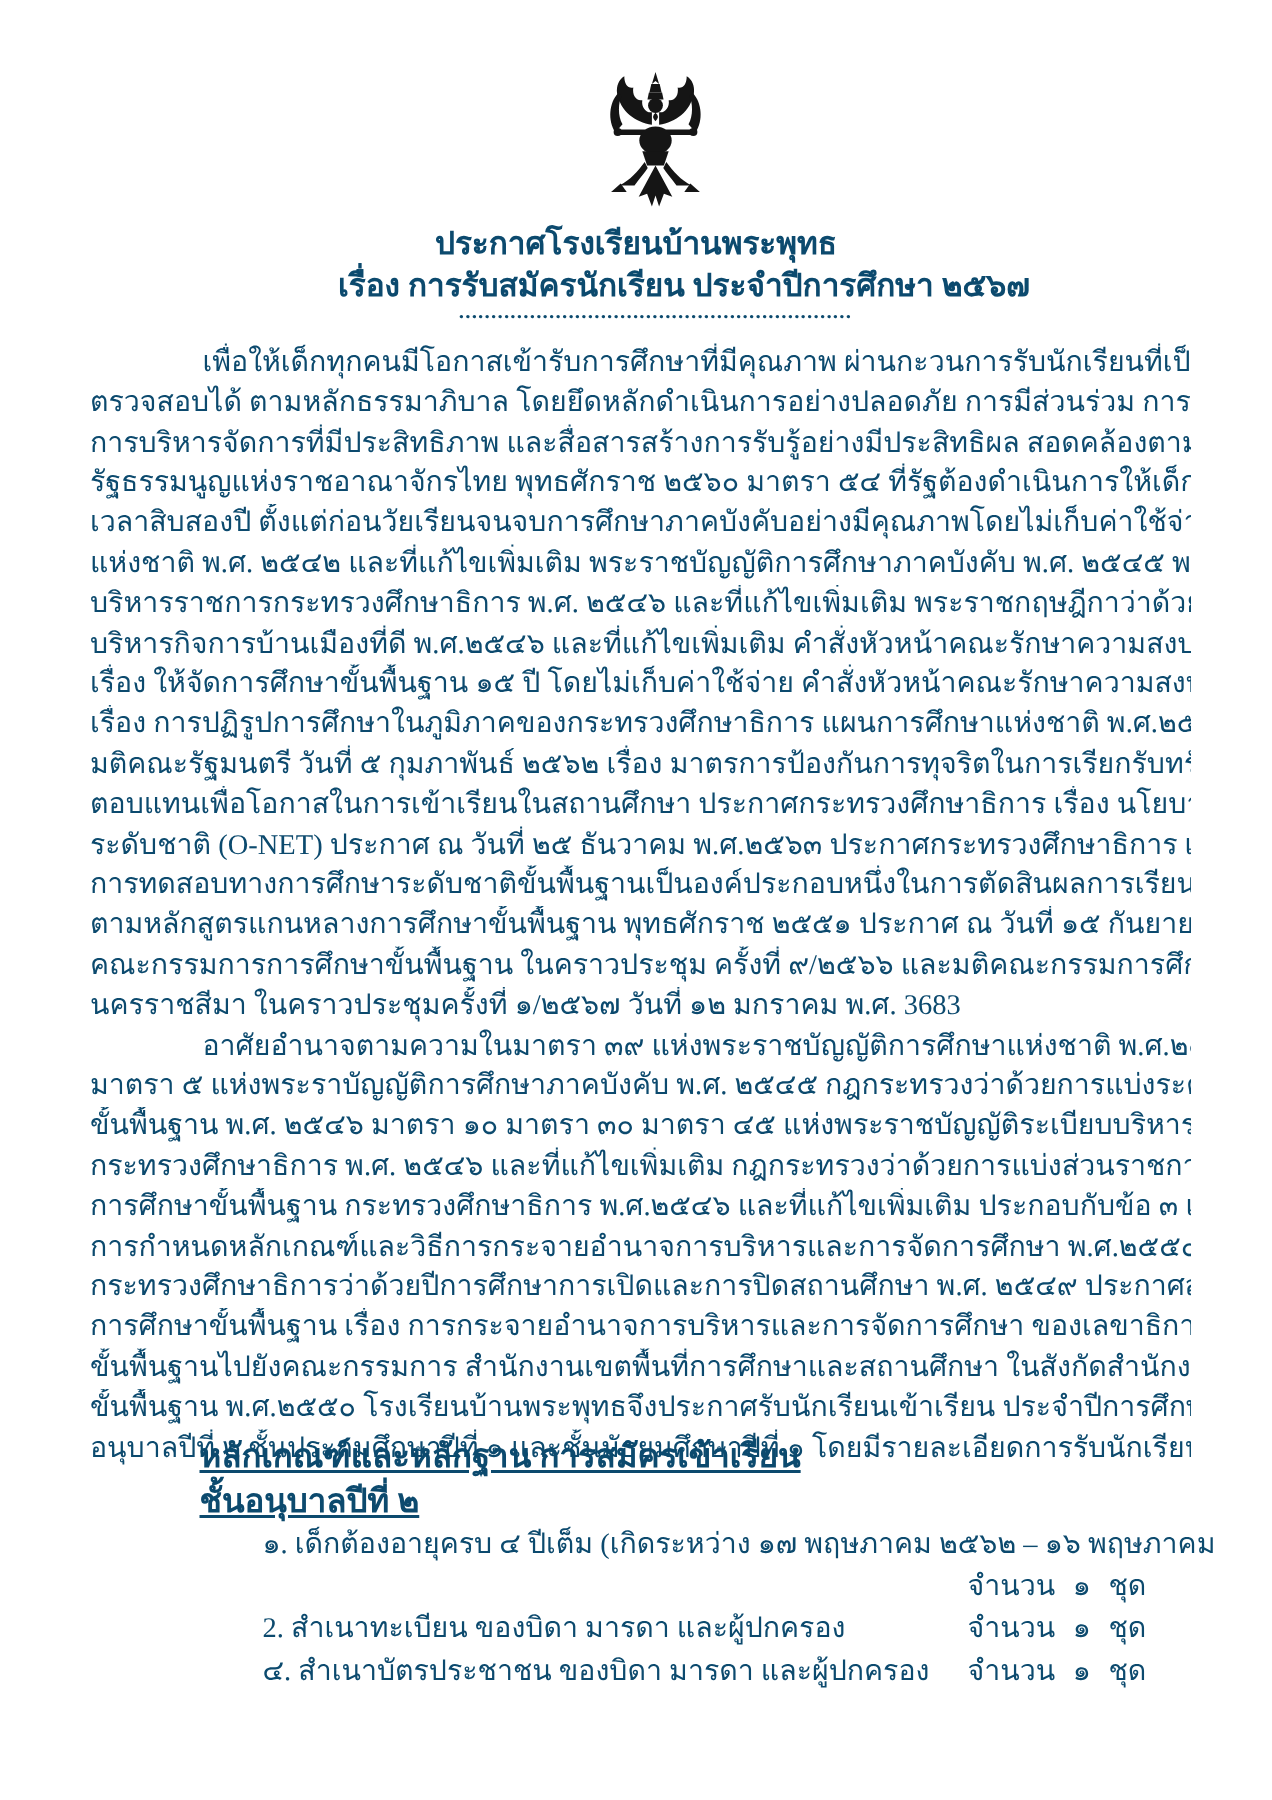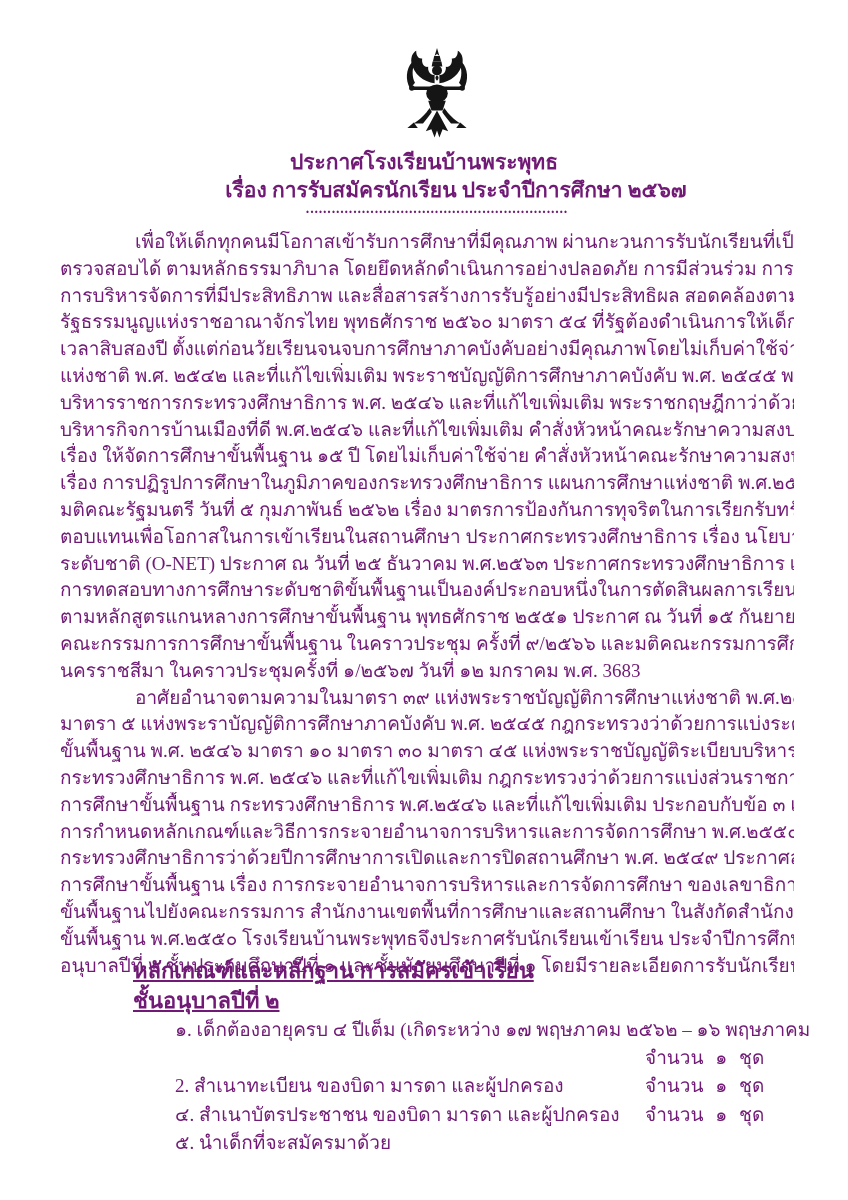--- a/index.html
+++ b/index.html
@@ -1,21 +1,21 @@
 <!DOCTYPE html>
 <html><head>
 <meta charset="utf-8">
 <style>
   html,body{margin:0;padding:0;background:#e8e8e8;}
   .page{
     position:relative;
     width:848px;height:1200px;
     margin:0 auto;
     background:#ffffff;
-    color:#701a75;
+    color:#0c4a6e;
     font-family:"Liberation Serif", serif;
     overflow:hidden;
   }
   .emblem-wrap{
     position:absolute;top:46px;left:0;width:100%;
     display:flex;justify-content:center;
     transform:translateX(13px);
   }
   .emblem-wrap svg{width:96px;height:100px;}
   .title{
@@ -142,19 +142,15 @@
       <span class="req-amount">จำนวน ๑ ชุด</span>
     </div>
     <div class="req-item">
       <span>2. สำเนาทะเบียน ของบิดา มารดา และผู้ปกครอง</span>
       <span class="req-amount">จำนวน ๑ ชุด</span>
     </div>
     <div class="req-item">
       <span>๔. สำเนาบัตรประชาชน ของบิดา มารดา และผู้ปกครอง</span>
       <span class="req-amount">จำนวน ๑ ชุด</span>
     </div>
-    <div class="req-item">
-      <span>๕. นำเด็กที่จะสมัครมาด้วย</span>
-      <span class="req-amount"></span>
-    </div>
   </div>
 
 </div>
 
 </body></html>

